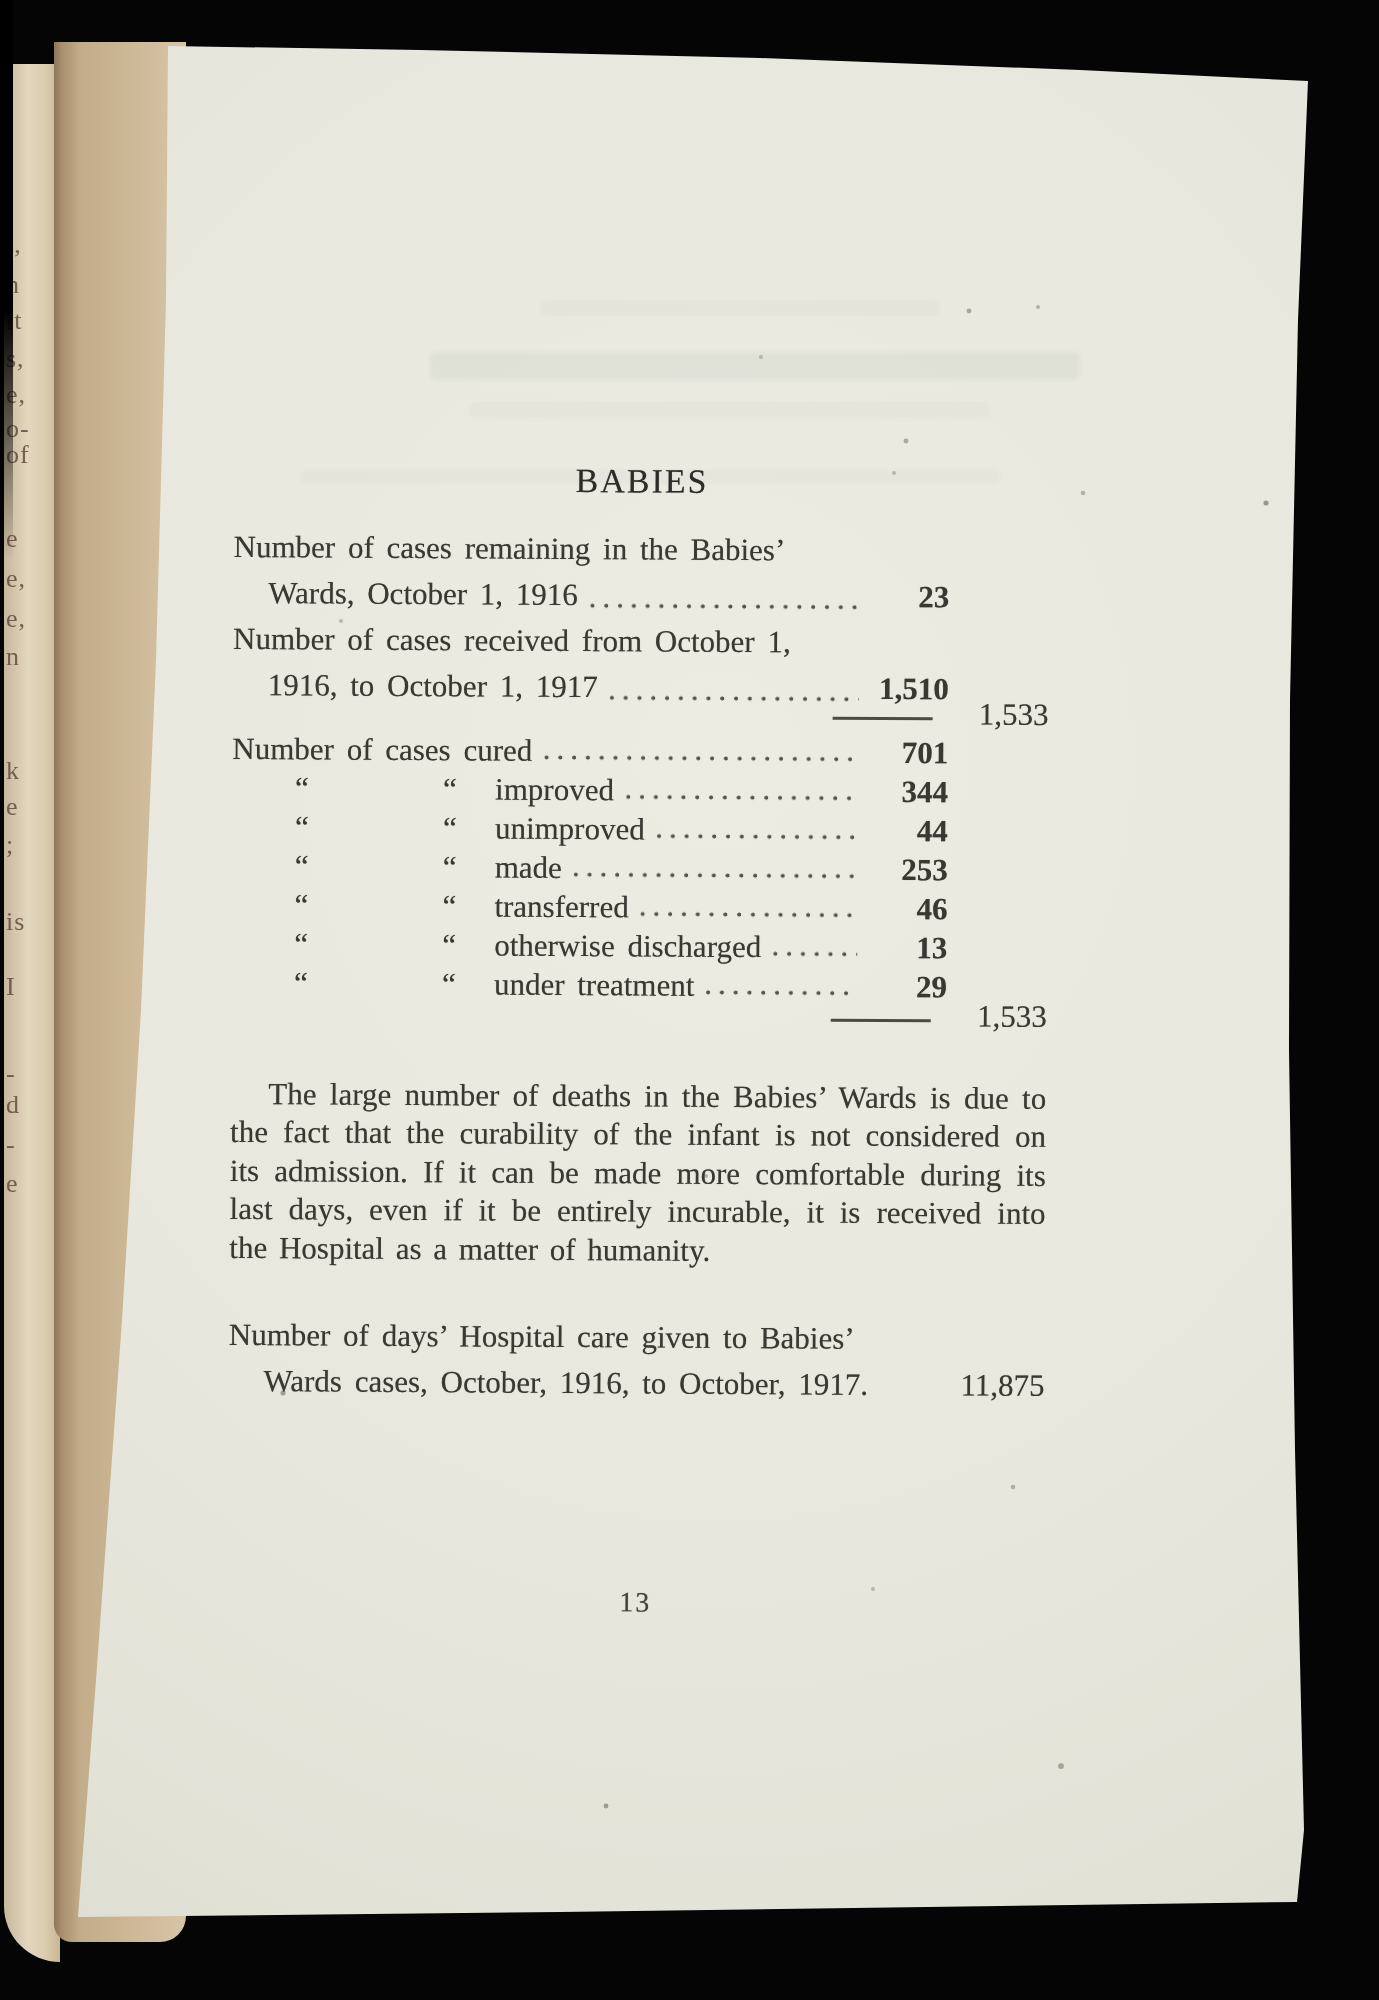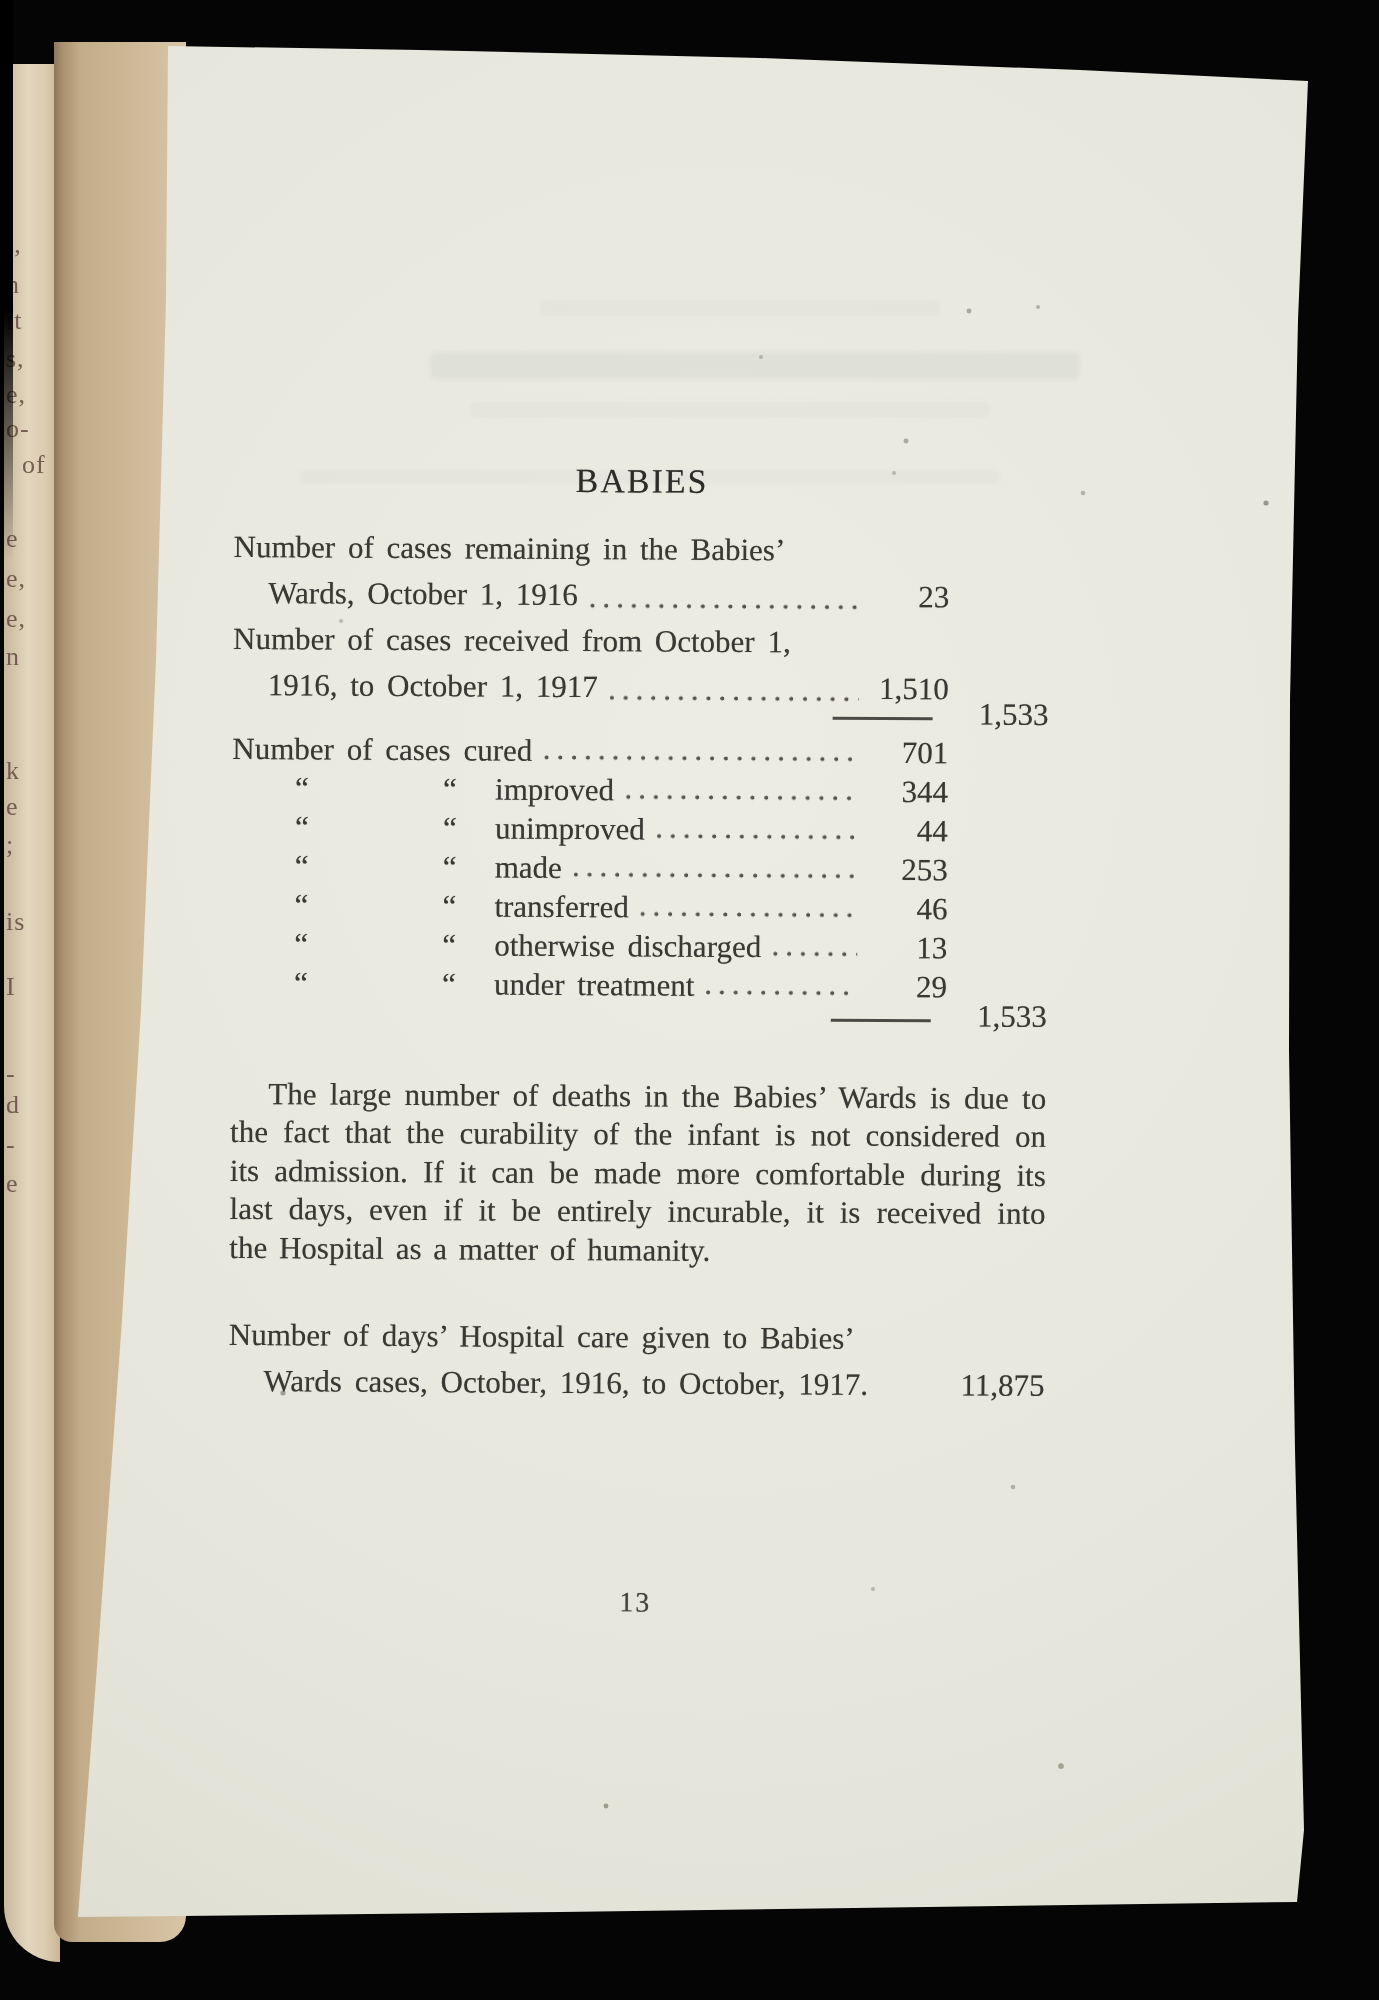--- a/index.html
+++ b/index.html
@@ -62,21 +62,21 @@
 
   .title{top:460px;text-align:center;font-size:34px;letter-spacing:2px;
     color:#2e2c28;font-weight:normal;margin:0;}
 
   .stats{top:524px;line-height:46px;}
   .row{display:flex;align-items:stretch;}
   .indent{margin-left:35px;}
   .leader{flex:1 1 auto;height:7px;align-self:flex-end;margin:0 10px 9px 12px;
     background-image:radial-gradient(circle at 2.2px 3.5px,rgba(62,58,50,.85) 1.7px,rgba(62,58,50,0) 2.3px);
     background-size:13.8px 7px;background-repeat:repeat-x;background-position:0 0;}
-  .val{width:80px;margin-right:100px;text-align:right;white-space:nowrap;}
+  .val{width:80px;margin-right:100px;text-align:right;white-space:nowrap;font-weight:bold;}
 
   .total-row{height:40px;line-height:40px;display:flex;justify-content:flex-end;align-items:center;}
   .total-row .rule{width:100px;height:0;border-top:3px solid #4c4a44;margin-right:46px;margin-top:8px;}
   .t1{top:690px;} .t2{top:992px;}
 
   .cases{top:729px;line-height:39px;}
   .d1{margin-left:63px;width:148px;} .d2{width:52px;}
   .dit{letter-spacing:-2px;}
 
   .para{top:1044px;line-height:38.4px;text-align:justify;text-indent:38px;
@@ -92,21 +92,21 @@
 
 <div class="scene">
 
   <div class="facing-strip">
       <span class="frag" style="top: 166px;">t,</span>
       <span class="frag" style="top: 206px;">n</span>
       <span class="frag" style="top: 242px;">it</span>
       <span class="frag" style="top: 280px;">s,</span>
       <span class="frag" style="top: 316px;">e,</span>
       <span class="frag" style="top: 350px;">o-</span>
-      <span class="frag" style="top: 386px; margin-left: 16px;">of</span>
+      <span class="frag" style="top: 376px;">of</span>
       <span class="frag" style="top: 460px;">e</span>
       <span class="frag" style="top: 500px;">e,</span>
       <span class="frag" style="top: 540px;">e,</span>
       <span class="frag" style="top: 578px;">n</span>
       <span class="frag" style="top: 692px;">k</span>
       <span class="frag" style="top: 728px;">e</span>
       <span class="frag" style="top: 766px;">;</span>
       <span class="frag" style="top: 843px;">is</span>
       <span class="frag" style="top: 908px;">I</span>
       <span class="frag" style="top: 995px;">-</span>

